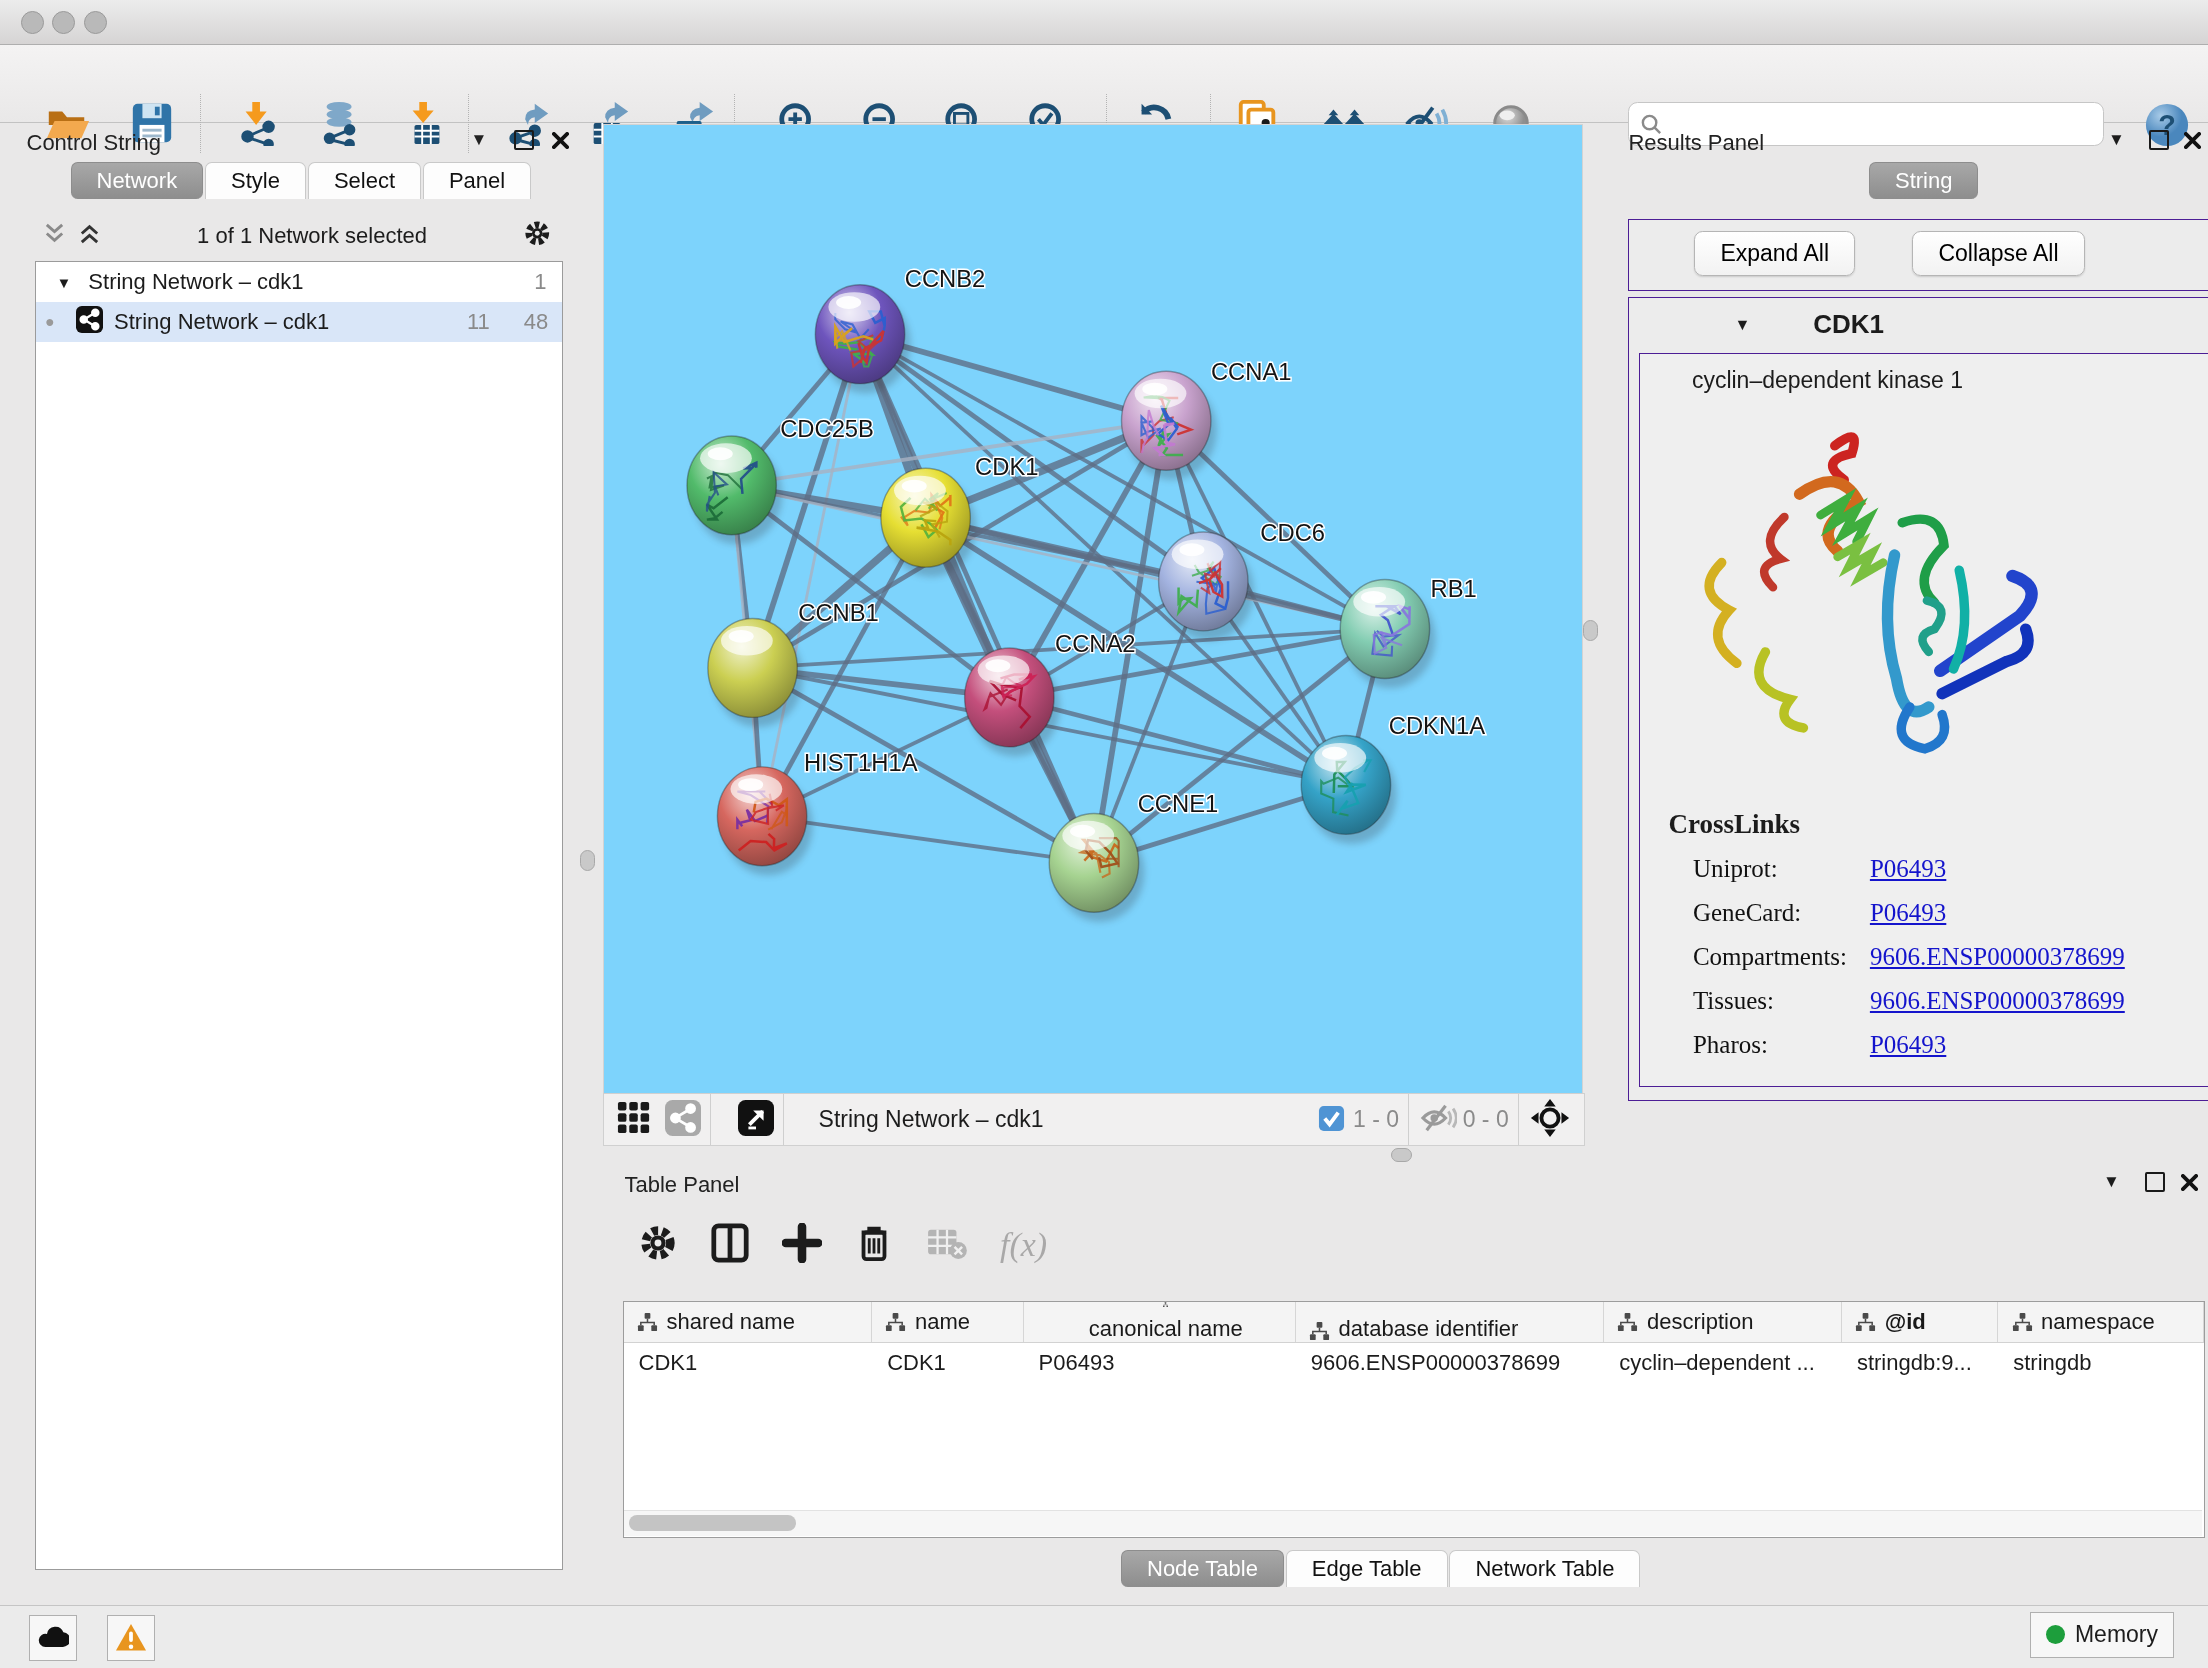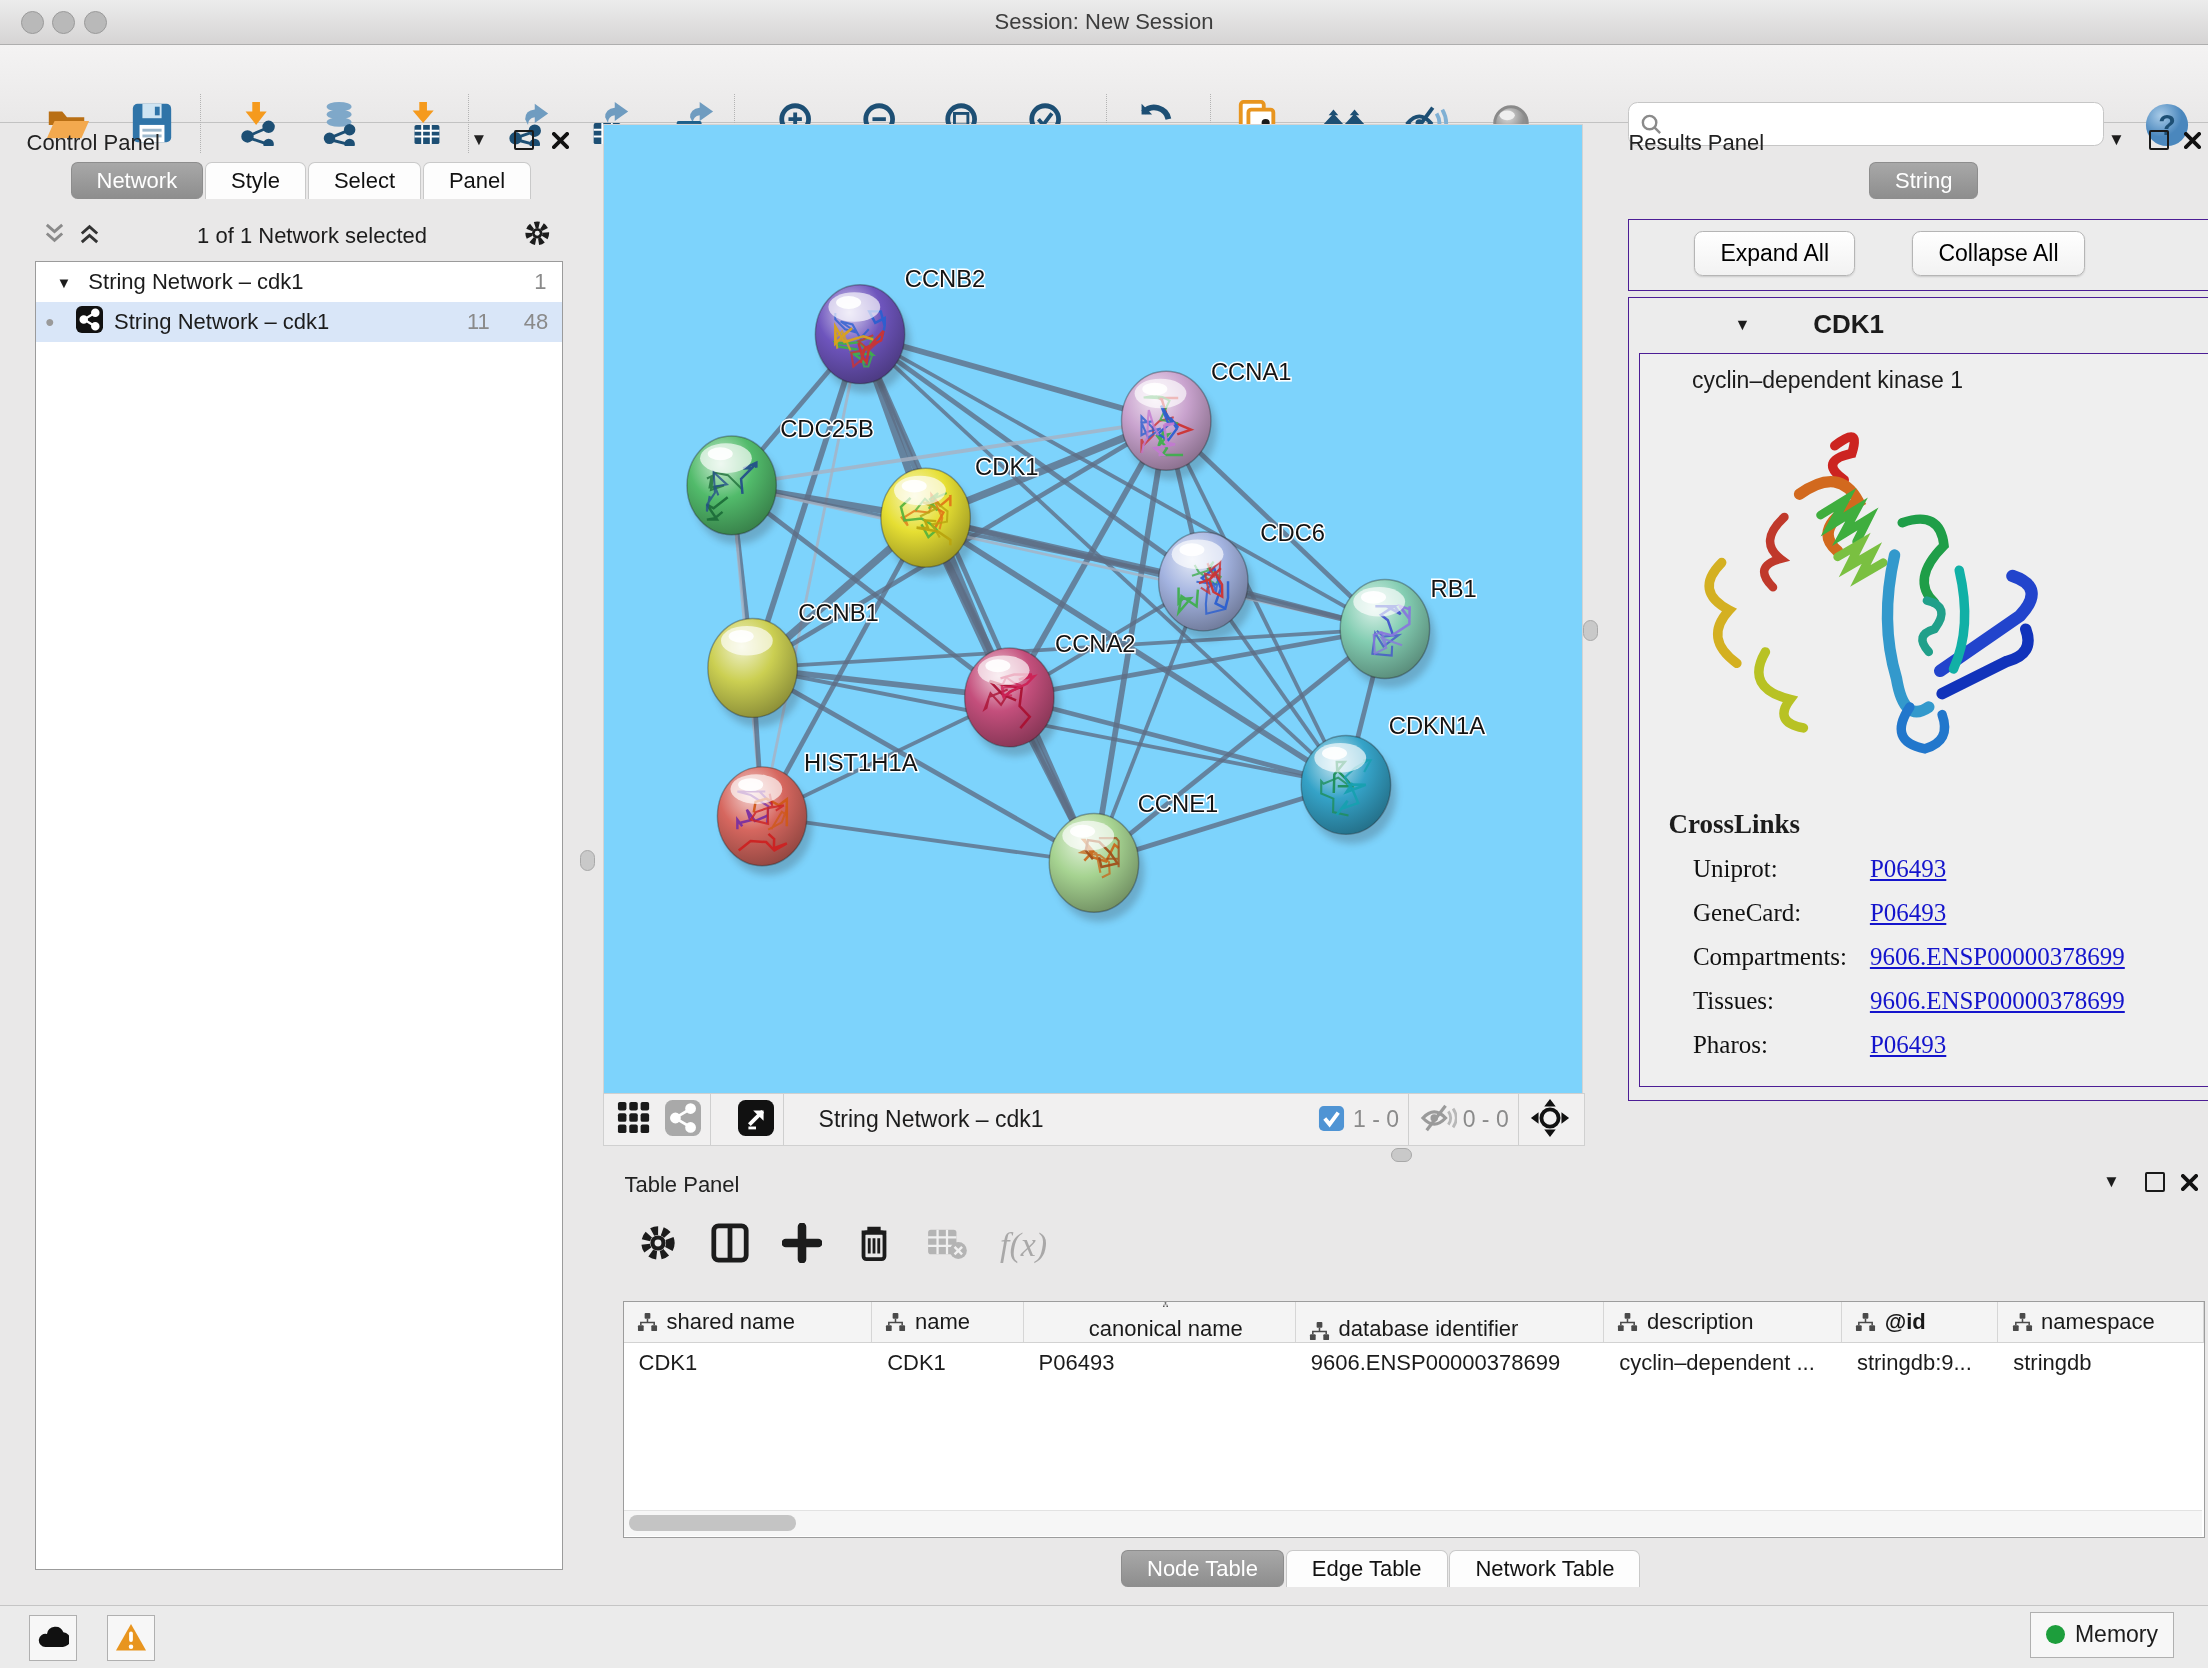--- a/index.html
+++ b/index.html
@@ -75,21 +75,20 @@
 </style>
 </head>
 <body>
 
 <div id="app">
 
   <div id="titlebar" class="abs">
     <div class="traffic" style="left:21px"></div>
     <div class="traffic" style="left:52px"></div>
     <div class="traffic" style="left:84px"></div>
-    <div id="win-title">Session: New Session</div>
   </div>
 
   <div id="toolbar" class="abs">
     <div class="tbicon" style="left:42px">
       <svg width="46" height="46" viewBox="0 0 48 48">
           <path d="M5 12h14l5 6h18v8H5z" fill="#b96f14"></path>
           <path d="M3 40l8-18h36l-8 18z" fill="#f3a94e"></path>
         </svg>
     </div>
     <div class="tbicon" style="left:127px">
@@ -265,21 +264,21 @@
               <stop offset="100%" stop-color="#4a87bd"></stop>
             </radialGradient>
           </defs>
           <circle cx="24" cy="24" r="22" fill="url(#ghelp)"></circle>
           <text x="24" y="34" text-anchor="middle" font-size="30" font-weight="bold" fill="#1d4f74" font-family="Liberation Sans,sans-serif">?</text>
         </svg>
     </div>
   </div>
 
   <div id="control-panel" class="abs">
-    <span class="panel-title abs" style="left:17px;top:3.8px">Control Panel</span>
+    <span class="panel-title abs" style="left:17px;top:3.8px">Control String</span>
     <div class="winctl" style="left:457px;top:1.9px;font-size:17px;color:#222">▼</div>
     <div class="winctl" style="left:502px;top:1.9px">
         <div class="sqbtn"></div>
       </div>
     <div class="winctl" style="left:538px;top:1.9px">
       <svg width="17" height="17" viewBox="0 0 18 18">
           <path d="M2 2l14 14M16 2L2 16" stroke="#111" stroke-width="4" stroke-linecap="round"></path>
         </svg>
     </div>
     <div class="abs" id="cp-tabs" style="left:61px;top:36px"><span class="tab sel">Network</span><span class="tab">Style</span><span class="tab">Select</span><span class="tab">Panel</span></div>

